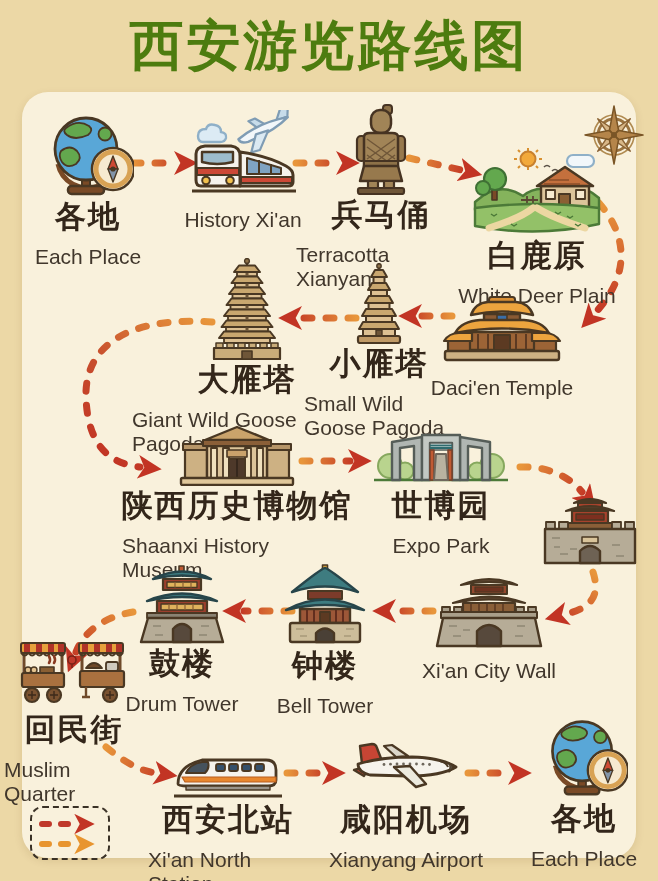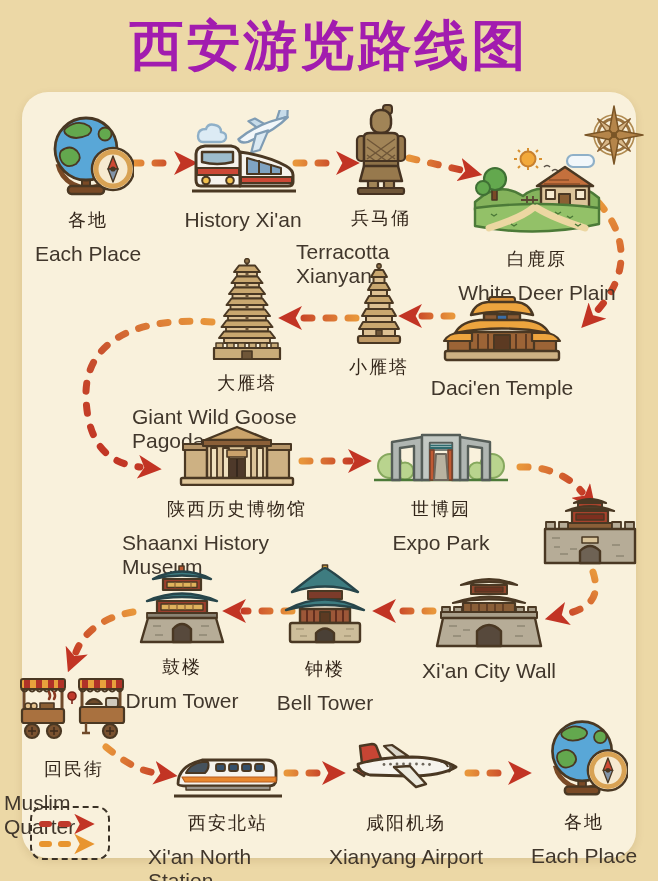--- a/index.html
+++ b/index.html
@@ -3,36 +3,36 @@
 <meta charset="utf-8">
 <style>
   html,body{margin:0;padding:0;}
   body{
     width:658px;height:881px;position:relative;overflow:hidden;
     background:#ecd8a6;
     font-family:"Liberation Sans",sans-serif;
   }
   .title{
     position:absolute;top:10px;left:0;width:658px;text-align:center;
-    font-size:54px;font-weight:900;color:#a21caf;letter-spacing:3px;
+    font-size:54px;font-weight:900;color:#4d7c0f;letter-spacing:3px;
   }
   .card{
     position:absolute;left:22px;top:92px;width:614px;height:766px;
     background:#f9f1dc;border-radius:26px;
     box-shadow:0 3px 8px rgba(90,60,20,.12);
     z-index:0;
   }
   .arrows{position:absolute;left:0;top:0;z-index:1;}
   .node{
     position:absolute;transform:translateX(-50%);
     display:flex;flex-direction:column;align-items:center;z-index:2;
   }
   .node .icon{line-height:0;}
   .node .zh{
-    margin-top:14px;font-size:18px;font-weight:400;color:#33261a;
+    margin-top:3px;font-size:31px;font-weight:700;color:#33261a;
     letter-spacing:2px;white-space:nowrap;text-align:center;line-height:1.1;
   }
   .node .en{
     margin-top:11px;font-size:21px;font-weight:400;color:#41372c;
     line-height:1.15;
   }
   .compassrose{position:absolute;left:583px;top:104px;z-index:2;line-height:0;}
   .legend{
     position:absolute;left:30px;top:806px;width:76px;height:50px;
     border:2.5px dashed #3a3126;border-radius:13px;z-index:3;
@@ -304,20 +304,21 @@
         <path d="M8 54 L12 47 H38 L42 54 z" fill="#c9a76f" stroke-width="2"></path>
         <rect x="12" y="54" width="26" height="6" fill="#ddc092" stroke-width="2"></rect>
         <path d="M5 67 L9 60 H41 L45 67 z" fill="#c9a76f" stroke-width="2"></path>
         <rect x="9" y="67" width="32" height="7" fill="#ddc092" stroke-width="2"></rect>
         <rect x="22" y="68" width="6" height="6" fill="#6f5638" stroke-width="1.4"></rect>
         <rect x="4" y="74" width="42" height="7" rx="2" fill="#c09a66" stroke-width="2.2"></rect>
       </g>
     </svg>
   </div>
   <div class="zh">小雁塔</div>
+  <div class="en">Small Wild Goose Pagoda</div>
 </div>
 
 <div class="node" style="left:247px;top:258px;width:230px">
   <div class="icon">
     <svg width="80" height="102" viewBox="0 0 80 102">
       <g stroke="#4a3823" stroke-linejoin="round">
         <path d="M40 0 v8" stroke-width="2.4" fill="none"></path>
         <circle cx="40" cy="3" r="2.4" fill="#8d7148" stroke-width="1.4"></circle>
         <path d="M27 14 L32 7.5 H48 L53 14 z" fill="#c9a76f" stroke-width="2"></path>
         <rect x="30" y="14" width="20" height="4.5" fill="#ddc092" stroke-width="1.8"></rect>
@@ -497,21 +498,21 @@
         <path d="M10 82 L17 58 H85 L92 82 z" fill="#b6ac97" stroke-width="2.4"></path>
         <path d="M42 82 V69 Q51 59 60 69 V82 z" fill="#57493c" stroke-width="2.4"></path>
         <path d="M22 66 h8 M70 66 h8 M24 75 h8 M68 75 h8" stroke="#8f8674" stroke-width="1.6" fill="none"></path>
       </g>
     </svg>
   </div>
   <div class="zh">鼓楼</div>
   <div class="en">Drum Tower</div>
 </div>
 
-<div class="node" style="left:74px;top:676px;width:140px">
+<div class="node" style="left:74px;top:640px;width:140px">
   <div class="icon">
     <svg width="108" height="70" viewBox="0 0 108 70">
       <g stroke="#4a3823" stroke-linejoin="round">
 
         <path d="M4 13 V35 M42 13 V35" stroke="#6f4a2a" stroke-width="3" fill="none"></path>
         <rect x="1" y="3" width="44" height="10" rx="2" fill="#e8a13c" stroke-width="2"></rect>
         <g fill="#b03228" stroke="none">
           <rect x="4" y="4" width="6" height="8"></rect>
             <rect x="16" y="4" width="6" height="8"></rect>
           <rect x="28" y="4" width="6" height="8"></rect>

